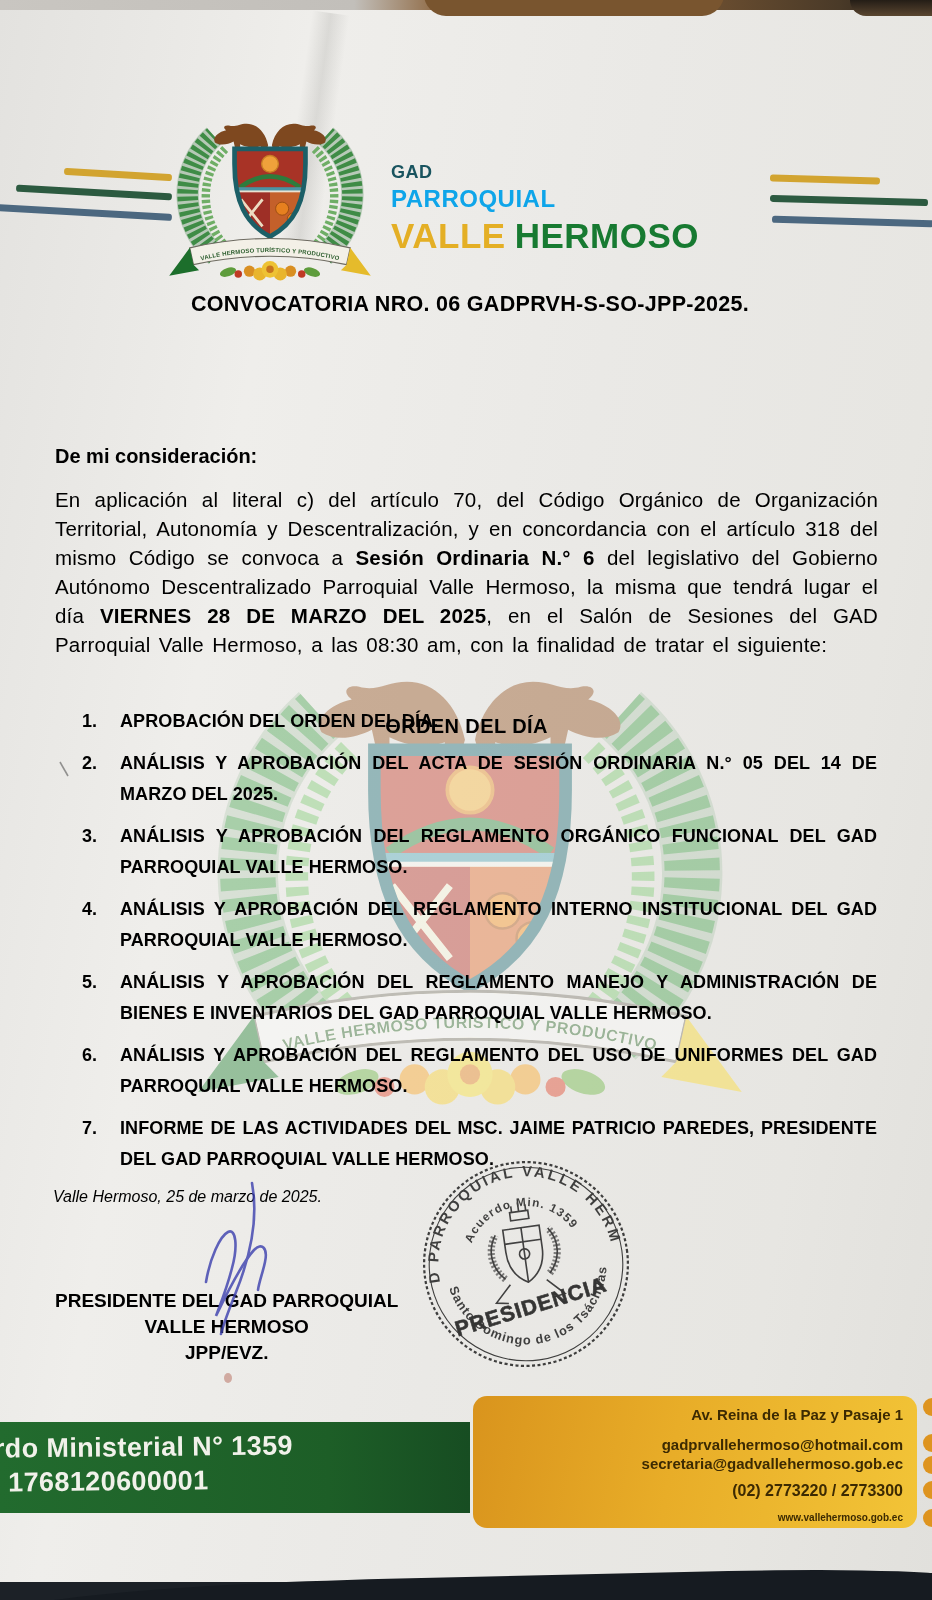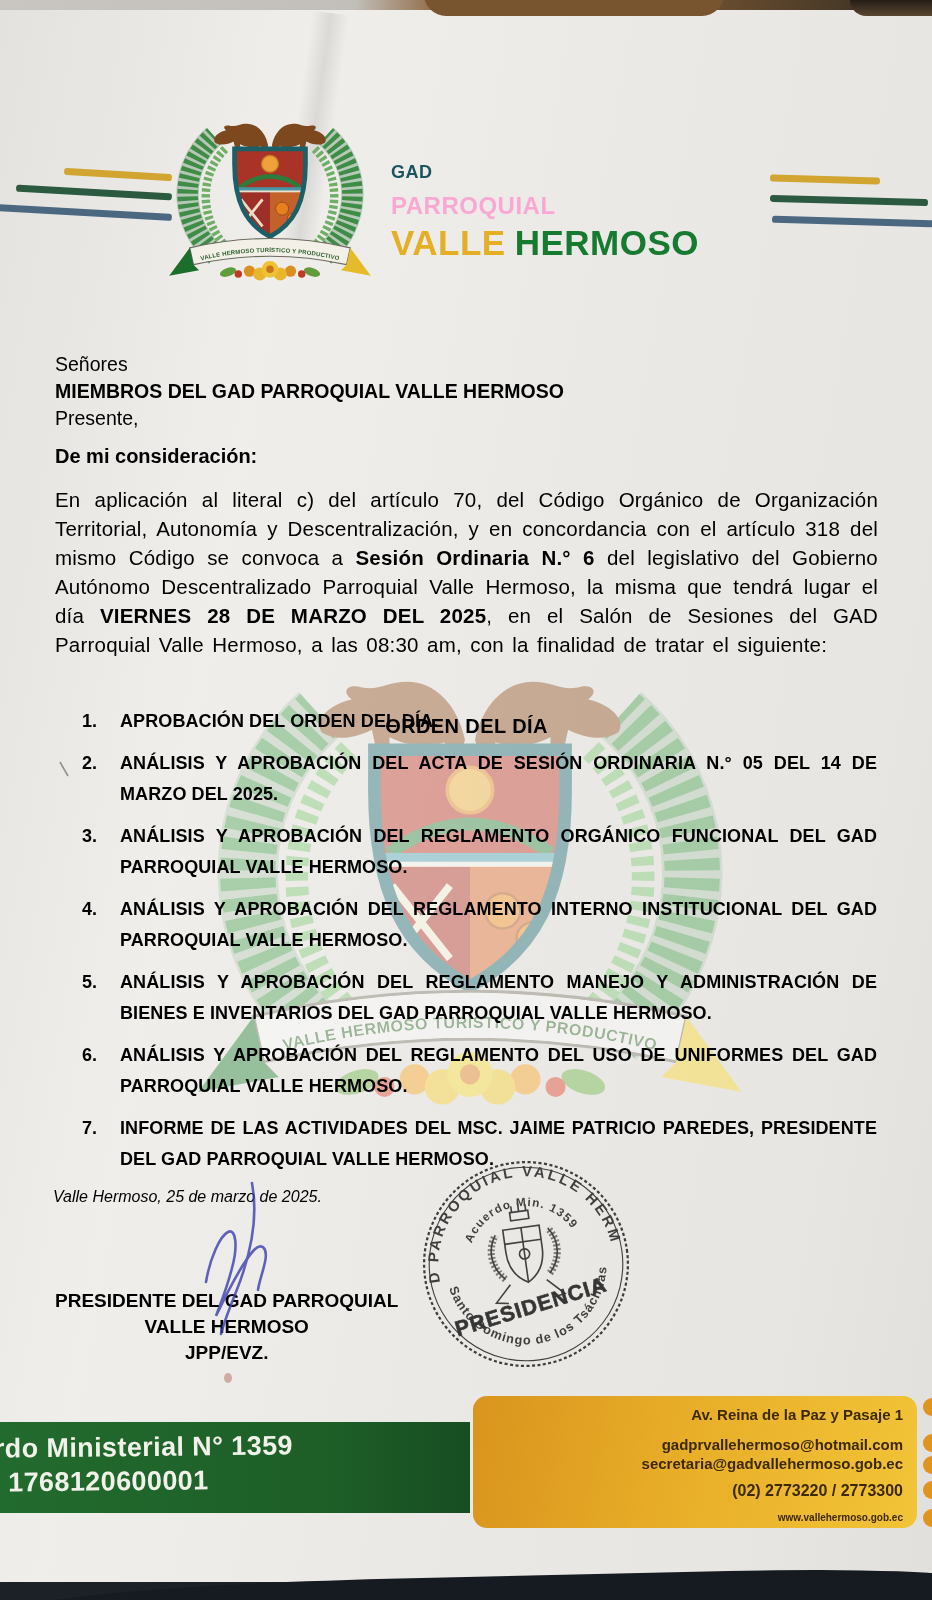--- a/index.html
+++ b/index.html
@@ -28,21 +28,21 @@
   .crest{position:absolute;left:158px;top:106px;width:224px;height:auto;}
   .lrs{fill:none;stroke:#2c6e35;stroke-width:24;opacity:.28;}
   .lr{fill:none;stroke:#3f8c46;stroke-width:22;stroke-dasharray:4.5 3;}
   .lr2{fill:none;stroke:#6fae66;stroke-width:9;stroke-dasharray:3.5 2.5;}
   .horses path{fill:#7e481f;}
   .bt{font-weight:700;font-size:6.4px;fill:#2b5c2c;letter-spacing:.2px;}
   .watermark{position:absolute;left:168px;top:634px;width:604px;opacity:.42;
     filter:brightness(1.18) saturate(1.02);z-index:1;}
   .wordmark{position:absolute;left:391px;top:163px;line-height:1;z-index:2;}
   .wm1{font-weight:700;font-size:18px;color:#19545f;letter-spacing:.5px;}
-  .wm2{font-weight:700;font-size:24px;color:#f9a8d4;letter-spacing:.5px;margin-top:13px;}
+  .wm2{font-weight:700;font-size:24px;color:#0ea5e9;letter-spacing:.5px;margin-top:6px;}
   .wm3{font-weight:700;font-size:35px;letter-spacing:.5px;margin-top:7px;white-space:nowrap;}
   .wm-valle{color:#e4af25;} .wm-hermoso{color:#177a31;margin-left:9px;}
   
   .title{position:absolute;left:10px;top:292px;width:920px;text-align:center;
     font-weight:700;font-size:21.5px;letter-spacing:.3px;z-index:2;}
   .recipient{position:absolute;left:55px;top:351px;font-size:19.5px;line-height:27px;z-index:2;}
   .recipient .bold{font-weight:700;}
   .salutation{position:absolute;left:55px;top:445px;font-size:20px;font-weight:700;z-index:2;}
   .body-par{position:absolute;left:55px;top:485px;width:823px;font-size:20.5px;line-height:29px;
     text-align:justify;letter-spacing:.2px;word-spacing:2.5px;z-index:2;margin:0;}
@@ -195,26 +195,22 @@
         <circle cx="34" cy="2" r="4" fill="#bf3a24"></circle>
       <circle cx="-22" cy="-1" r="6" fill="#d98f22"></circle>
         <circle cx="22" cy="-1" r="6" fill="#d98f22"></circle>
       <circle cx="-11" cy="2" r="7" fill="#e9b52c"></circle>
         <circle cx="11" cy="2" r="7" fill="#e9b52c"></circle>
       <circle cx="0" cy="-3" r="9" fill="#eec233"></circle>
         <circle cx="0" cy="-3" r="4" fill="#c8741d"></circle>
     </g>
   </svg>
 
-
-  <div class="recipient">
-    <div>Señores</div>
-    <div class="bold">MIEMBROS DEL GAD PARROQUIAL VALLE HERMOSO</div>
-    <div>Presente,</div>
-  </div>
+  <div class="title">CONVOCATORIA NRO. 06 GADPRVH-S-SO-JPP-2025.</div>
+
 
   <div class="salutation">De mi consideración:</div>
 
   <p class="body-par"><span>En aplicación al literal c) del artículo 70, del Código Orgánico de Organización Territorial, Autonomía y Descentralización, y en concordancia con el artículo 318 del mismo Código se convoca a </span><strong>Sesión Ordinaria N.° 6</strong><span> del legislativo del Gobierno Autónomo Descentralizado Parroquial Valle Hermoso, la misma que tendrá lugar el día </span><strong>VIERNES 28 DE MARZO DEL 2025</strong><span>, en el Salón de Sesiones del GAD Parroquial Valle Hermoso, a las 08:30 am, con la finalidad de tratar el siguiente:</span></p>
 
   <div class="agenda-head">ORDEN DEL DÍA</div>
 
   <div class="agenda">
     <div class="item">
         <span class="num">1.</span>

